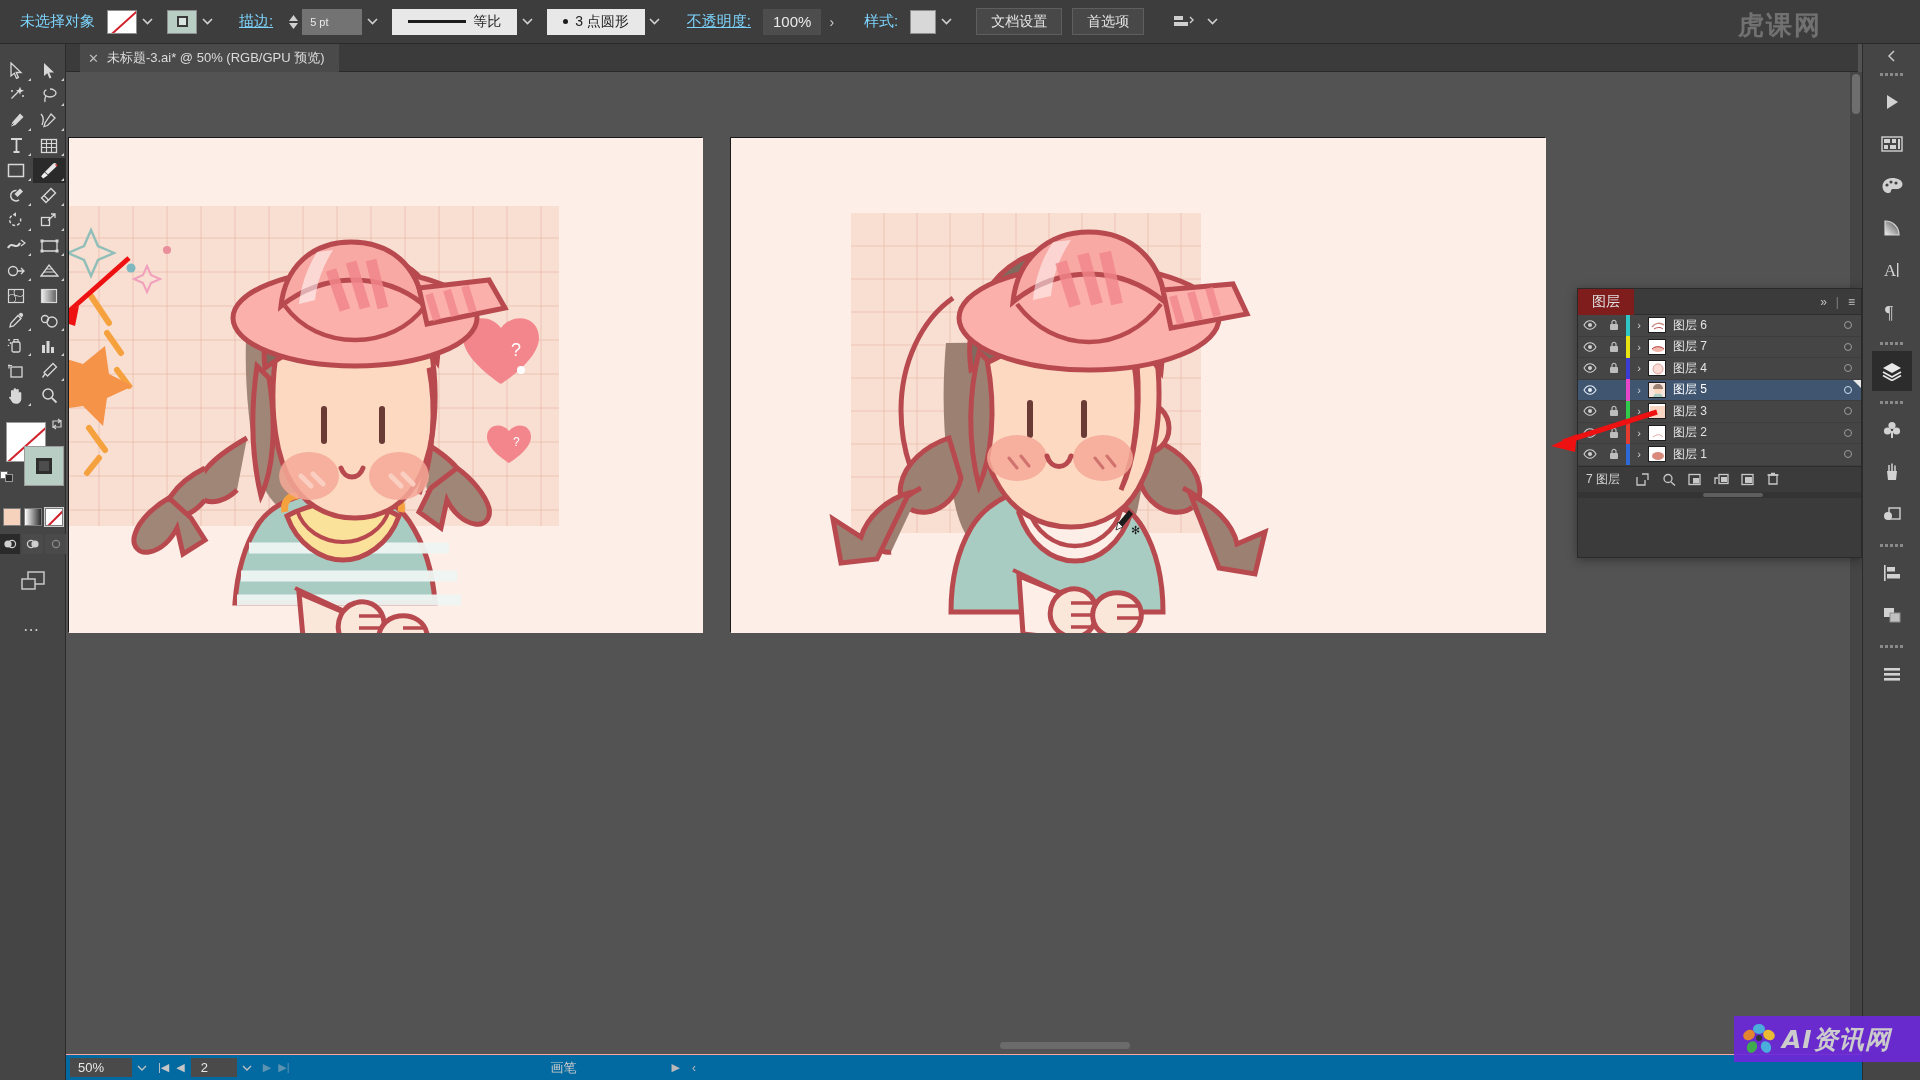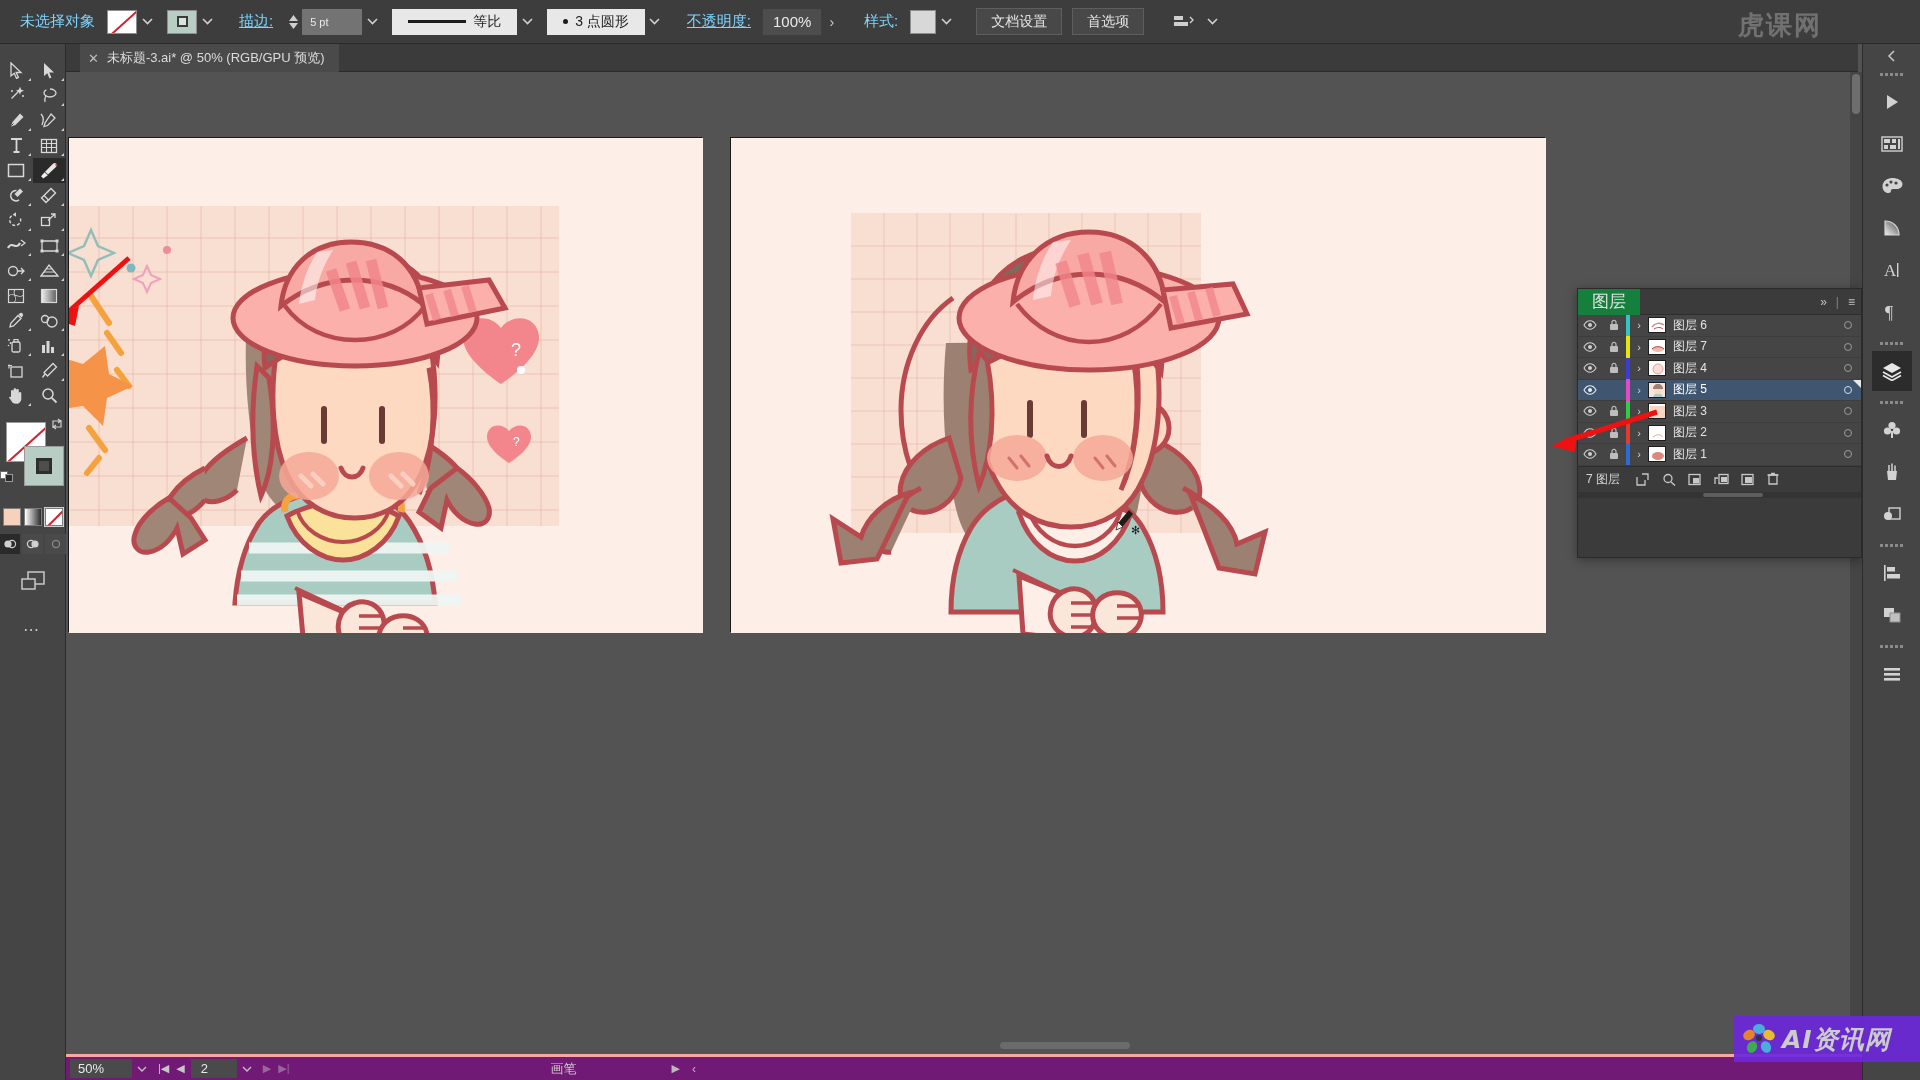--- a/index.html
+++ b/index.html
@@ -167,21 +167,21 @@
   .layerspanel {
     position: absolute; left: 1577px; top: 288px; width: 285px; height: 270px;
     background: #3b3b3b; border: 1px solid #2a2a2a;
     box-shadow: 0 2px 10px rgba(0,0,0,0.35);
   }
   .lp-tabrow {
     height: 26px; background: #3b3b3b; display: flex; align-items: center;
     border-bottom: 1px solid #2e2e2e; position: relative;
   }
   .lp-tab {
-    height: 26px; background: #15803d; color: #e0e0e0; font-size: 17px;
+    height: 26px; background: #7f1d1d; color: #e0e0e0; font-size: 14px;
     display: flex; align-items: center; padding: 0 14px; cursor: pointer;
   }
   .lp-tabctl { position:absolute; right: 6px; top:0; height:26px; display:flex; align-items:center; gap:9px; color:#c2c2c2; font-size:12px;}
   .lp-rows { background: #454545; }
   .lrow {
     height: 21.5px; display: flex; align-items: center; position: relative;
     border-bottom: 1px solid #3d3d3d; cursor: pointer;
   }
   .lrow.sel { background: #3f5570; }
   .lrow .eye { width: 24px; display:flex; align-items:center; justify-content:center; }
@@ -225,21 +225,21 @@
   .rd-item {
     width: 40px; height: 40px; display:flex; align-items:center; justify-content:center;
     cursor: pointer; margin-bottom: 2px;
   }
   .rd-item.sel { background: #2c2c2c; }
   .rd-collapse { color:#c9c9c9; font-size: 12px; margin-top: 2px; }
 
   
   .statusbar {
     position: absolute; left: 66px; bottom: 0; width: 1796px; height: 26px;
-    background: #701a75; display: flex; align-items: center; border-top: 3px solid #fca5a5;
+    background: #0369a1; display: flex; align-items: center; border-top: 1px solid #fca5a5;
     gap: 0; padding-left: 4px;
   }
   .sb-zoom {
     background:#4a4a4a; color:#e8e8e8; font-size: 13px; height: 19px; line-height:19px;
     padding: 0 8px; min-width: 62px;
   }
   .sb-nav { display:flex; align-items:center; gap: 7px; padding: 0 6px; color:#c6c6c6; font-size: 11px;}
   .sb-page {
     background:#4a4a4a; color:#e8e8e8; font-size:13px; height:19px; line-height:19px;
     padding: 0 10px; min-width: 46px;

